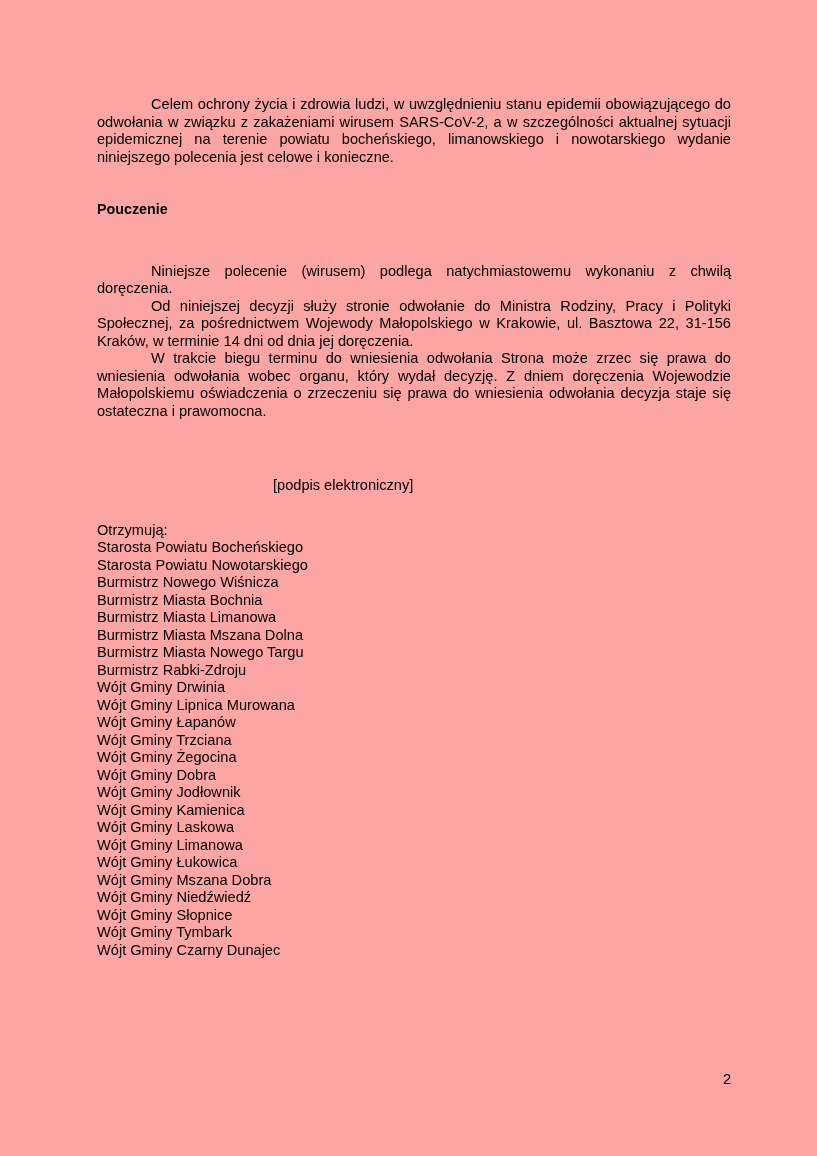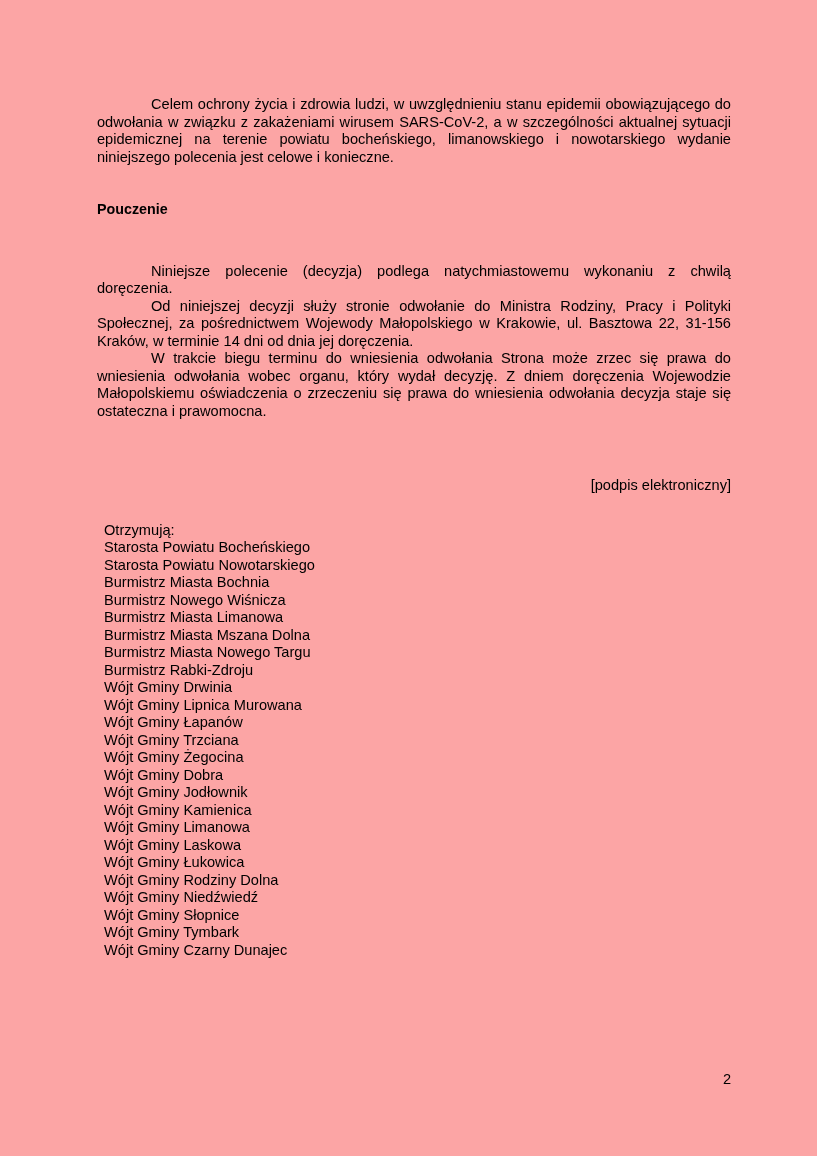--- a/index.html
+++ b/index.html
@@ -49,37 +49,36 @@
     text-align: left;
     text-indent: 0;
   }
   .spacer-after-par1 { height: 35px; }
   .spacer-after-heading { height: 44px; }
   .spacer-before-sign { height: 57px; }
   .sign-line {
     margin: 0;
     font-size: 14.6px;
     line-height: 17.5px;
-    text-align: right;
+    text-align: left;
     text-indent: 0;
     padding-left: 176px;
   }
   .spacer-before-recipients { height: 27px; }
   .recipients {
     list-style: none;
     margin: 0;
     padding: 0;
   }
   .recipients li,
   .recipients-label {
     font-size: 14.6px;
     line-height: 17.5px;
     text-align: left;
     white-space: nowrap;
-    margin-left: 7px;
   }
   .page-number {
     position: absolute;
     right: 86px;
     top: 1071px;
     font-size: 14.6px;
     line-height: 17.5px;
     text-align: right;
   }
 </style>
@@ -90,55 +89,55 @@
   <div class="content">
 
     <p class="body-par first">Celem ochrony życia i zdrowia ludzi, w uwzględnieniu stanu epidemii obowiązującego do odwołania w związku z zakażeniami wirusem SARS-CoV-2, a w szczególności aktualnej sytuacji epidemicznej na terenie powiatu bocheńskiego, limanowskiego i nowotarskiego wydanie niniejszego polecenia jest celowe i konieczne.</p>
 
     <div class="spacer-after-par1"></div>
 
     <p class="section-heading">Pouczenie</p>
 
     <div class="spacer-after-heading"></div>
 
-    <p class="body-par">Niniejsze polecenie (decyzja) podlega natychmiastowemu wykonaniu z chwilą doręczenia.</p>
+    <p class="body-par">Niniejsze polecenie (wirusem) podlega natychmiastowemu wykonaniu z chwilą doręczenia.</p>
 
     <p class="body-par">Od niniejszej decyzji służy stronie odwołanie do Ministra Rodziny, Pracy i Polityki Społecznej, za pośrednictwem Wojewody Małopolskiego w Krakowie, ul. Basztowa 22, 31-156 Kraków, w terminie 14 dni od dnia jej doręczenia.</p>
 
     <p class="body-par">W trakcie biegu terminu do wniesienia odwołania Strona może zrzec się prawa do wniesienia odwołania wobec organu, który wydał decyzję. Z dniem doręczenia Wojewodzie Małopolskiemu oświadczenia o zrzeczeniu się prawa do wniesienia odwołania decyzja staje się ostateczna i prawomocna.</p>
 
     <div class="spacer-before-sign"></div>
 
     <p class="sign-line">[podpis elektroniczny]</p>
 
     <div class="spacer-before-recipients"></div>
 
     <div class="recipients-label">Otrzymują:</div>
 
     <ul class="recipients">
       <li>Starosta Powiatu Bocheńskiego</li>
       <li>Starosta Powiatu Nowotarskiego</li>
+      <li>Burmistrz Nowego Wiśnicza</li>
       <li>Burmistrz Miasta Bochnia</li>
-      <li>Burmistrz Nowego Wiśnicza</li>
       <li>Burmistrz Miasta Limanowa</li>
       <li>Burmistrz Miasta Mszana Dolna</li>
       <li>Burmistrz Miasta Nowego Targu</li>
       <li>Burmistrz Rabki-Zdroju</li>
       <li>Wójt Gminy Drwinia</li>
       <li>Wójt Gminy Lipnica Murowana</li>
       <li>Wójt Gminy Łapanów</li>
       <li>Wójt Gminy Trzciana</li>
       <li>Wójt Gminy Żegocina</li>
       <li>Wójt Gminy Dobra</li>
       <li>Wójt Gminy Jodłownik</li>
       <li>Wójt Gminy Kamienica</li>
+      <li>Wójt Gminy Laskowa</li>
       <li>Wójt Gminy Limanowa</li>
-      <li>Wójt Gminy Laskowa</li>
       <li>Wójt Gminy Łukowica</li>
-      <li>Wójt Gminy Rodziny Dolna</li>
+      <li>Wójt Gminy Mszana Dobra</li>
       <li>Wójt Gminy Niedźwiedź</li>
       <li>Wójt Gminy Słopnice</li>
       <li>Wójt Gminy Tymbark</li>
       <li>Wójt Gminy Czarny Dunajec</li>
     </ul>
 
   </div>
 
   <div class="page-number">2</div>
 </div>

